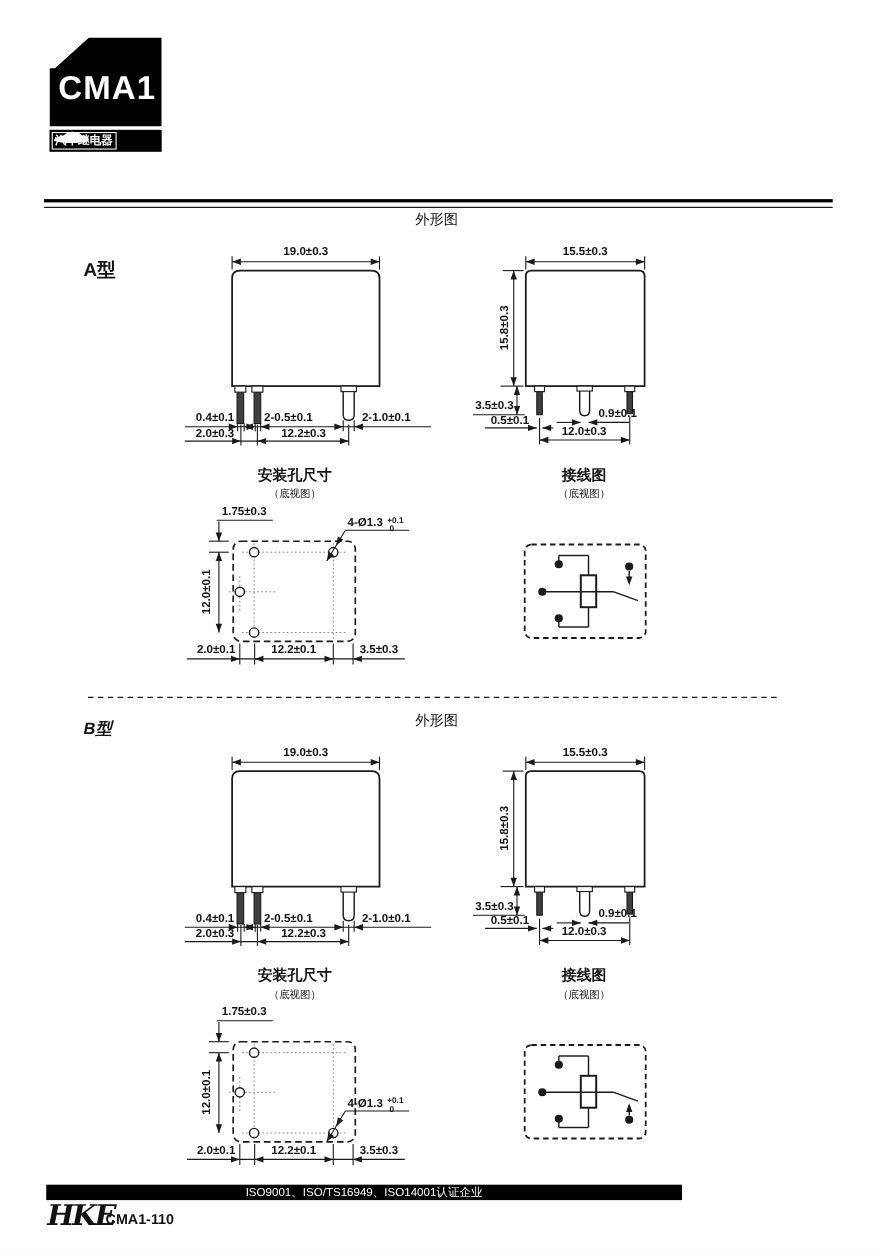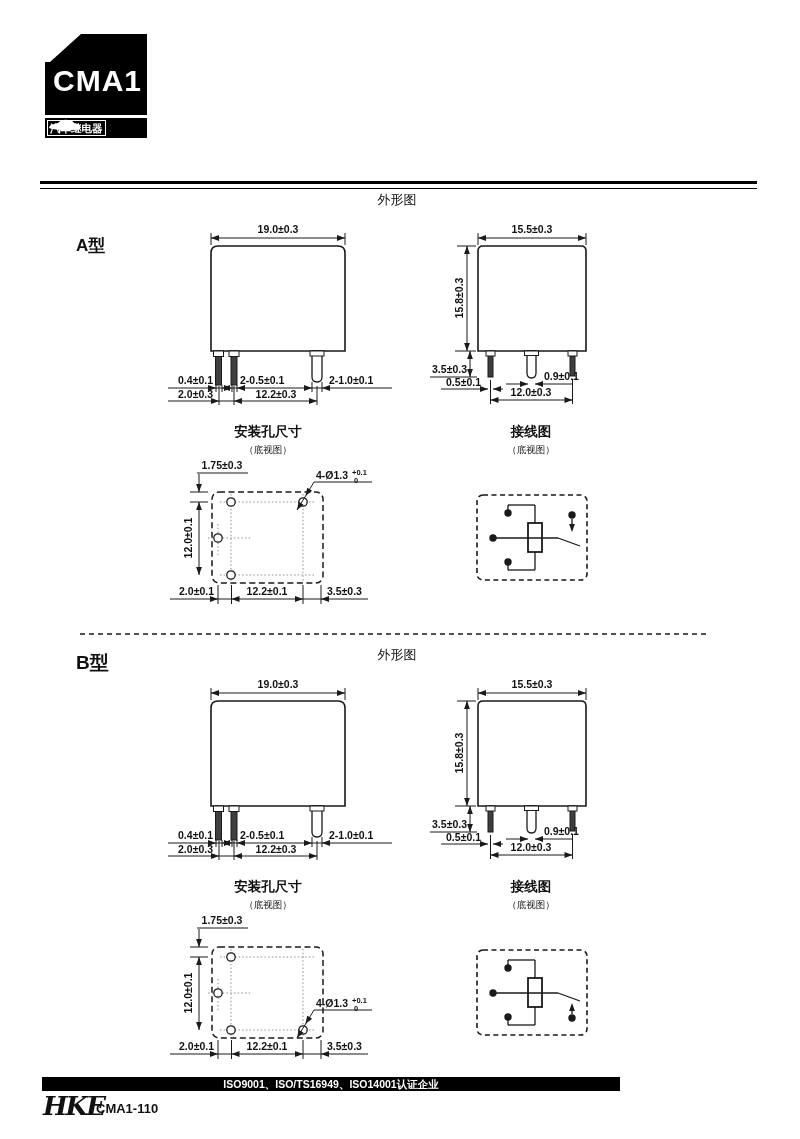--- a/index.html
+++ b/index.html
@@ -13,21 +13,21 @@
   .logo-text{position:absolute;left:8px;top:30px;color:#fff;font-size:30px;font-weight:bold;letter-spacing:1px;}
   .logo-bar{left:45px;top:118px;width:102px;height:20px;background:#000;display:flex;align-items:center;}
   .car-icon{margin-left:3px;}
   .tagline{color:#fff;font-size:10.5px;font-weight:bold;border:1px solid #fff;padding:0 2px;margin-left:2px;line-height:14px;white-space:nowrap;}
   .page-title{left:40px;top:152px;font-size:16.5px;font-weight:600;letter-spacing:0.5px;}
   .title-rule{left:40px;top:181px;width:717px;height:4px;border-top:3px solid #000;border-bottom:1.5px solid #000;}
   
   .lbl{position:absolute;white-space:nowrap;font-size:10.5px;font-weight:700;line-height:11px;color:#111;}
   
   .cert-bar{left:42px;top:1077px;width:578px;height:14px;background:#000;color:#fff;
-            font-size:10.5px;font-weight:bold;text-align:center;line-height:14px;}
+            font-size:10.5px;font-weight:normal;text-align:center;line-height:14px;}
   .brand{left:43px;top:1091px;font-family:"DejaVu Serif","Liberation Serif",serif;
          font-style:italic;font-weight:bold;font-size:26px;letter-spacing:-2px;}
   .docnum{left:96px;top:1101px;font-size:13px;font-weight:bold;}
   svg{position:absolute;left:0;top:0;}
 </style>
 </head>
 <body>
 
 <div class="page">
 
@@ -289,21 +289,21 @@
         <circle cx="493" cy="993" r="3.7" fill="#1a1a1a"></circle>
         <circle cx="508" cy="1017" r="3.7" fill="#1a1a1a"></circle>
         <circle cx="572" cy="1018" r="3.7" fill="#1a1a1a"></circle>
         <line x1="572" y1="1006" x2="572" y2="1014" stroke="#1a1a1a" fill="none" stroke-width="1.3"></line>
         <polygon points="572,1003 569.1,1011 574.9,1011" fill="#1a1a1a"></polygon>
       </g>
     </svg>
 
   <div id="labels">
       <div class="lbl" style="font-size: 17px; font-weight: 600; left: 76px; top: 202px; margin-top: 38px;">A型</div>
-      <div class="lbl" style="font-size: 19px; font-weight: 600; left: 76px; top: 657px;">B型</div>
+      <div class="lbl" style="font-size: 15px; font-weight: 600; left: 76px; top: 657px; font-style: italic;">B型</div>
       <div class="lbl" style="font-size: 13px; font-weight: 400; left: 397px; top: 194px; transform: translateX(-50%);">外形图</div>
       <div class="lbl" style="font-size: 10.5px; font-weight: 700; left: 278px; top: 224px; transform: translateX(-50%);">19.0±0.3</div>
       <div class="lbl" style="font-size: 10.5px; font-weight: 700; left: 213px; top: 375px; transform: translateX(-100%);">0.4±0.1</div>
       <div class="lbl" style="font-size: 10.5px; font-weight: 700; left: 240px; top: 375px;">2-0.5±0.1</div>
       <div class="lbl" style="font-size: 10.5px; font-weight: 700; left: 329px; top: 375px;">2-1.0±0.1</div>
       <div class="lbl" style="font-size: 10.5px; font-weight: 700; left: 213px; top: 389px; transform: translateX(-100%);">2.0±0.3</div>
       <div class="lbl" style="font-size: 10.5px; font-weight: 700; left: 276px; top: 389px; transform: translateX(-50%);">12.2±0.3</div>
       <div class="lbl" style="font-size: 10.5px; font-weight: 700; left: 532px; top: 224px; transform: translateX(-50%);">15.5±0.3</div>
       <div class="lbl" style="font-size: 10.5px; font-weight: 700; left: 459px; top: 298px; transform: translate(-50%, -50%) rotate(-90deg);">15.8±0.3</div>
       <div class="lbl" style="font-size: 10.5px; font-weight: 700; left: 467px; top: 364px; transform: translateX(-100%);">3.5±0.3</div>

